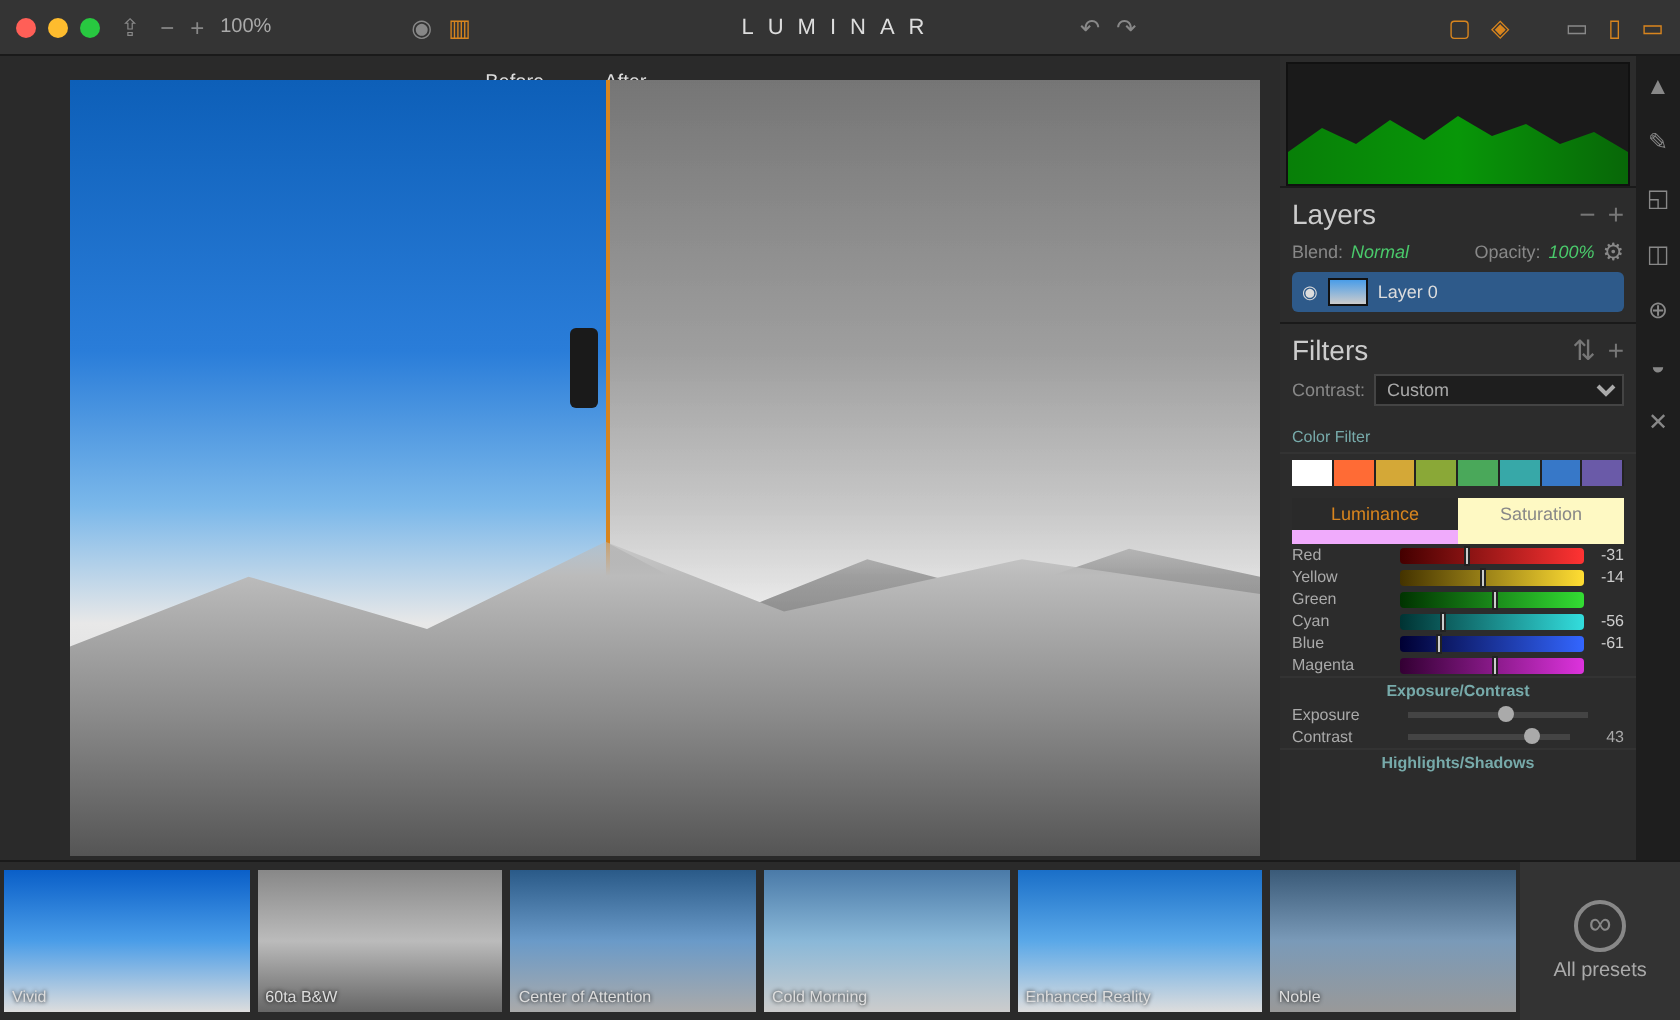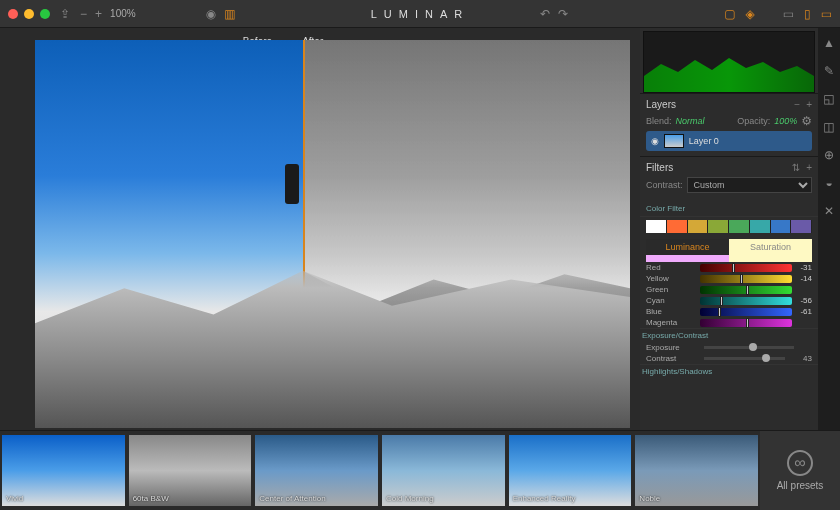--- a/index.html
+++ b/index.html
@@ -28,21 +28,21 @@
 .labels { position:absolute; top:8px; left:50%; transform:translateX(-50%); display:flex; gap:26px; color:#ddd; font-size:10px; width:595px; }
 .lbl-before{ position:absolute; left:37%; } .lbl-after{ position:absolute; left:47%; }
 
 
 .panel { width:200px; background:#2c2c2c; display:flex; flex-direction:column; }
 .side-tools { position:absolute; right:0; top:28px; width:22px; height:402px; background:#1e1e1e; display:flex; flex-direction:column; align-items:center; gap:14px; padding-top:8px; }
 .side-tool { color:#888; font-size:12px; cursor:pointer; }
 .histogram { height:62px; background:#1a1a1a; margin:3px 3px 0 3px; position:relative; overflow:hidden; border:1px solid #111; }
 .histo-wave { position:absolute; bottom:0; left:0; right:0; height:40px; background:linear-gradient(90deg,#0a0,#0c0,#080); clip-path:polygon(0 100%,0 60%,10% 30%,20% 50%,30% 20%,40% 45%,50% 15%,60% 40%,70% 25%,80% 50%,90% 35%,100% 60%,100% 100%); opacity:.7; }
 .section { border-top:1px solid #1a1a1a; padding:5px 6px; }
-.sec-head { display:flex; align-items:center; justify-content:space-between; font-size:10px; color:#ccc; margin-bottom:4px; }
+.sec-head { display:flex; align-items:center; justify-content:space-between; font-size:14px; color:#ccc; margin-bottom:4px; }
 .sec-icons { display:flex; gap:6px; color:#777; }
 .row { display:flex; align-items:center; gap:4px; font-size:9px; margin:3px 0; }
 .row .k { color:#888; }
 .green { color:#4ac96b;font-style:italic; }
 .layer-chip { background:#2e5a8a; border-radius:3px; padding:3px 5px; display:flex; align-items:center; gap:5px; font-size:9px; color:#ddd; }
 .layer-swatch { width:20px; height:14px; background:linear-gradient(180deg,#4a9de8,#ccc); border:1px solid #111; }
 select { background:#1e1e1e; border:1px solid #444; color:#aaa; font-size:9px; padding:1px 2px; flex:1; }
 .filter-head { background:#333; padding:4px 6px; font-size:9px; color:#ddd; display:flex; align-items:center; gap:5px; border-top:1px solid #444; }
 .bullet { width:6px; height:6px; background:#d8851e; border-radius:50%; }
 .subhead { font-size:8px; color:#7aa; padding:3px 6px; border-bottom:1px solid #333; }
@@ -50,21 +50,21 @@
 .sw { flex:1; border-right:1px solid #222; }
 .tabs { display:flex; margin:3px 6px 0; }
 .tab { flex:1; text-align:center; font-size:9px; padding:3px; background:#fef9c3; color:#888; cursor:pointer; }
 .tab.active { color:#d8851e; border-bottom:7px solid #f0abfc; background:#2a2a2a; }
 .slider-row { display:flex; align-items:center; padding:1px 6px; font-size:8px; }
 .slider-row .lbl { width:54px; color:#aaa; }
 .slider-row .bar { flex:1; height:8px; border-radius:2px; position:relative; }
 .slider-row .knob { position:absolute; top:-1px; width:3px; height:10px; background:#ccc; border:1px solid #222; }
 .slider-row .num { width:20px; text-align:right; color:#ccc; }
 .grad-red{background:linear-gradient(90deg,#400,#f33);} .grad-yel{background:linear-gradient(90deg,#430,#fd3);} .grad-grn{background:linear-gradient(90deg,#030,#3d3);} .grad-cyn{background:linear-gradient(90deg,#033,#3dd);} .grad-blu{background:linear-gradient(90deg,#003,#36f);} .grad-mag{background:linear-gradient(90deg,#303,#d3d);}
-.sub-sec { font-size:8px; color:#7aa; text-align:left; padding:2px; border-top:1px solid #333; cursor:pointer; }
+.sub-sec { font-size:8px; color:#7aa; text-align:center; padding:2px; border-top:1px solid #333; cursor:pointer;font-weight:bold; }
 .plain-slider { display:flex; align-items:center; padding:1px 6px; font-size:8px; gap:18px; }
 .plain-slider .lbl{width:40px;color:#aaa;} .plain-slider .track{flex:1;height:3px;background:#444;position:relative;} .plain-slider .kn{position:absolute;width:8px;height:8px;border-radius:50%;background:#aaa;top:-3px;}
 
 
 .strip { position:absolute; bottom:0; left:0; right:0; height:80px; background:#2a2a2a; display:flex; border-top:1px solid #1a1a1a; }
 .preset { flex:1; margin:4px 2px; position:relative; overflow:hidden; cursor:pointer; }
 .preset .bg { width:100%; height:100%; }
 .preset .name { position:absolute; bottom:3px; left:4px; font-size:8px; color:#ddd; text-shadow:0 0 2px #000; }
 .p-vivid{background:linear-gradient(180deg,#0a5fc8,#4a9de8 50%,#ddd);} 
 .p-bw{background:linear-gradient(180deg,#888,#bbb 50%,#666);} 

